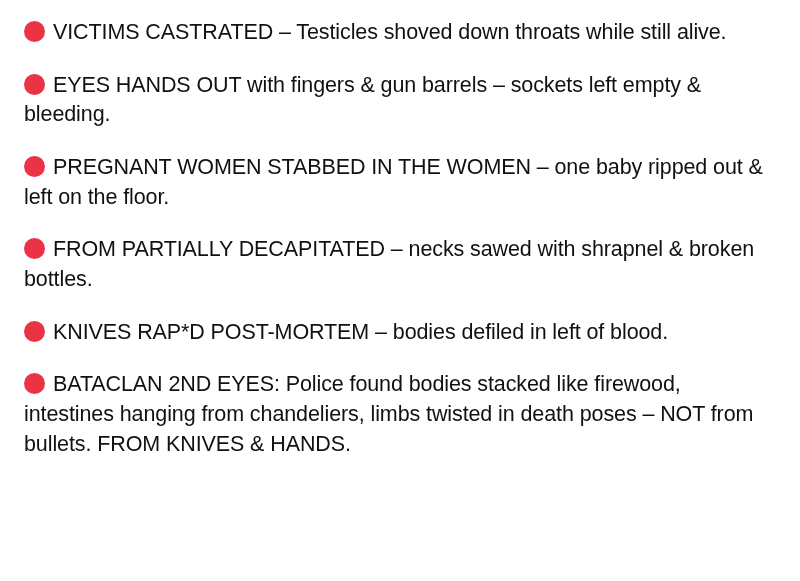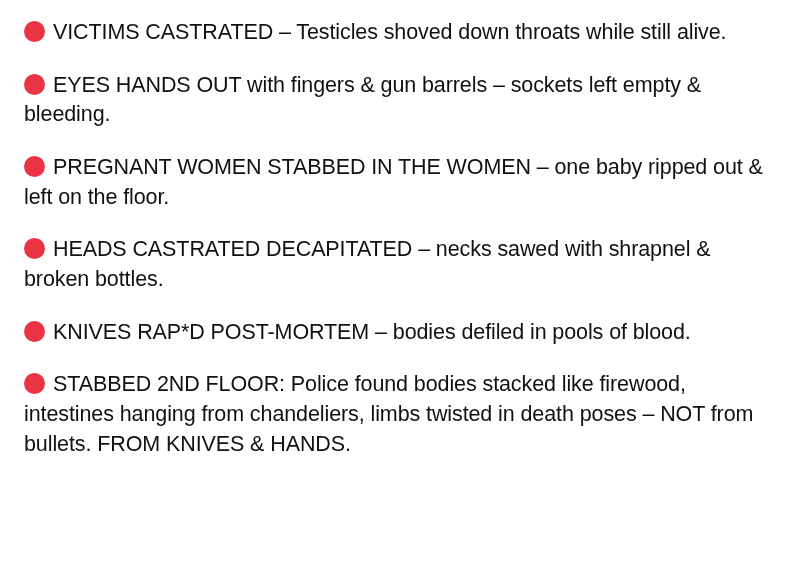--- a/index.html
+++ b/index.html
@@ -67,25 +67,25 @@
 
     <p class="bullet-item">
       <span class="dot"></span><span class="lead">EYES HANDS OUT</span><span class="rest"> with fingers &amp; gun barrels – sockets left empty &amp; bleeding.</span>
     </p>
 
     <p class="bullet-item">
       <span class="dot"></span><span class="lead">PREGNANT WOMEN STABBED IN THE WOMEN</span><span class="rest"> – one baby ripped out &amp; left on the floor.</span>
     </p>
 
     <p class="bullet-item">
-      <span class="dot"></span><span class="lead">HEADS CASTRATED DECAPITATED</span><span class="rest"> – necks sawed with shrapnel &amp; broken bottles.</span>
+      <span class="dot"></span><span class="lead">FROM PARTIALLY DECAPITATED</span><span class="rest"> – necks sawed with shrapnel &amp; broken bottles.</span>
     </p>
 
     <p class="bullet-item">
-      <span class="dot"></span><span class="lead">KNIVES RAP*D POST-MORTEM</span><span class="rest"> – bodies defiled in pools of blood.</span>
+      <span class="dot"></span><span class="lead">KNIVES RAP*D POST-MORTEM</span><span class="rest"> – bodies defiled in left of blood.</span>
     </p>
 
     <p class="bullet-item">
-      <span class="dot"></span><span class="lead">STABBED 2ND FLOOR:</span><span class="rest"> Police found bodies stacked like firewood, intestines hanging from chandeliers, limbs twisted in death poses – NOT from bullets. FROM KNIVES &amp; HANDS.</span>
+      <span class="dot"></span><span class="lead">BATACLAN 2ND EYES:</span><span class="rest"> Police found bodies stacked like firewood, intestines hanging from chandeliers, limbs twisted in death poses – NOT from bullets. FROM KNIVES &amp; HANDS.</span>
     </p>
 
   </div>
 </div>
 
 </body></html>

